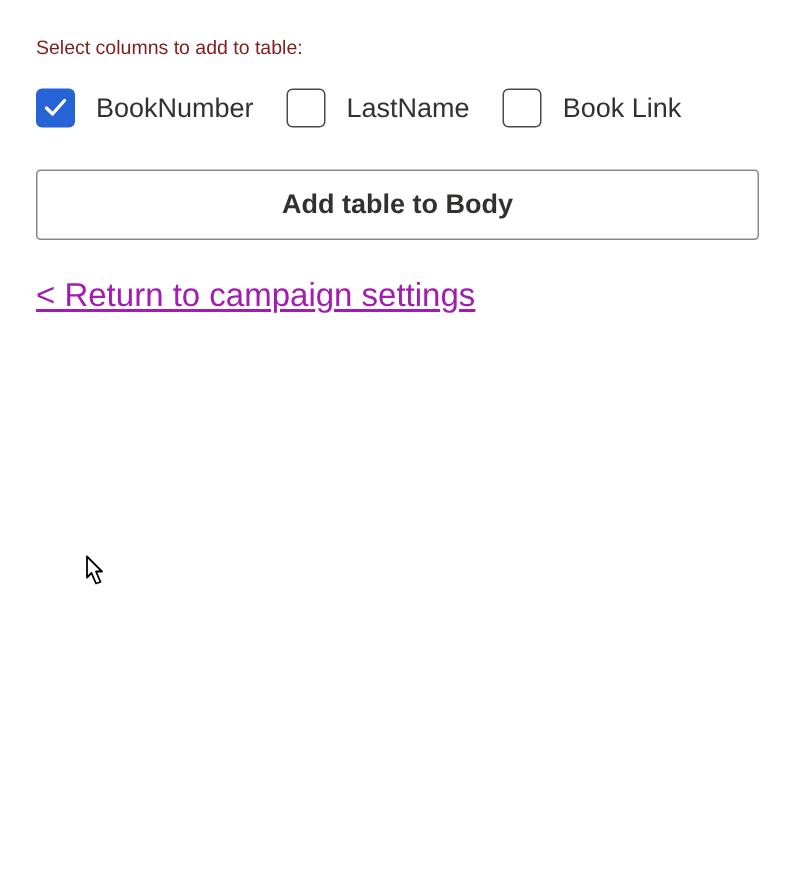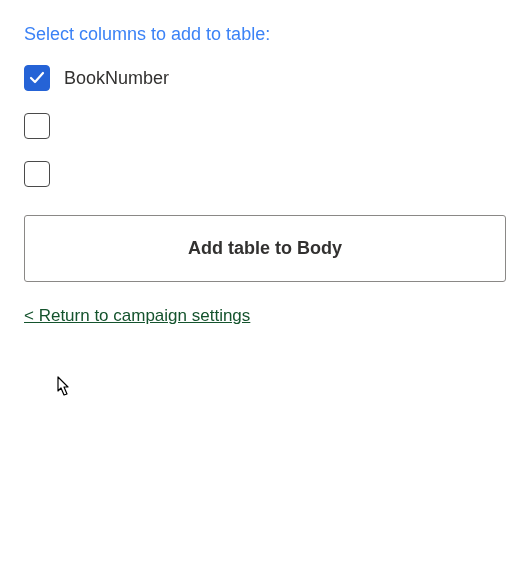--- a/index.html
+++ b/index.html
@@ -5,28 +5,28 @@
     * { box-sizing: border-box; margin: 0; padding: 0; }
     body {
       font-family: "Segoe UI", -apple-system, BlinkMacSystemFont, sans-serif;
       background: #ffffff;
       width: 530px;
       height: 588px;
       padding: 24px;
       color: #323130;
     }
     .heading {
-      font-size: 18px;
+      font-size: 13px;
       font-weight: 400;
-      color: #3b82f6;
+      color: #7f1d1d;
       margin-bottom: 20px;
     }
     .column-list {
       display: flex;
-      flex-direction: column;
+      flex-direction: row;
       gap: 22px;
       margin-bottom: 28px;
       position: relative;
     }
     .checkbox-row {
       display: flex;
       align-items: center;
       gap: 14px;
       cursor: pointer;
       user-select: none;
@@ -55,34 +55,34 @@
     }
     .cursor-pointer {
       position: absolute;
       left: 26px;
       top: 310px;
       pointer-events: none;
       z-index: 10;
     }
     .add-button {
       width: 100%;
-      padding: 22px 0;
+      padding: 12px 0;
       background: #ffffff;
       border: 1px solid #8a8886;
       border-radius: 3px;
       font-size: 18px;
       font-weight: 600;
       color: #323130;
       cursor: pointer;
       font-family: inherit;
       margin-bottom: 24px;
     }
     .return-link {
-      font-size: 17px;
-      color: #14532d;
+      font-size: 22px;
+      color: #a21caf;
       text-decoration: underline;
       cursor: pointer;
       display: inline-block;
     }
   </style>
 </head>
 <body>
 
 
 
@@ -100,27 +100,29 @@
   </div>
 
 
 
 
 
   <div class="checkbox-row">
     <div class="checkbox">
       
     </div>
+    <span class="row-label">LastName</span>
   </div>
 
 
   <div class="checkbox-row">
     <div class="checkbox">
       
     </div>
+    <span class="row-label">Book Link</span>
   </div>
 
   <svg class="cursor-pointer" width="24" height="28" viewBox="0 0 24 28">
     <path d="M8 2 L8 16 L11 13 L14 20 L17 19 L14 12 L18 12 Z" fill="#ffffff" stroke="#000000" stroke-width="1.2" stroke-linejoin="round"></path>
   </svg>
 </div>
 
 <button class="add-button">Add table to Body</button>
 
 <a class="return-link">&lt; Return to campaign settings</a>

